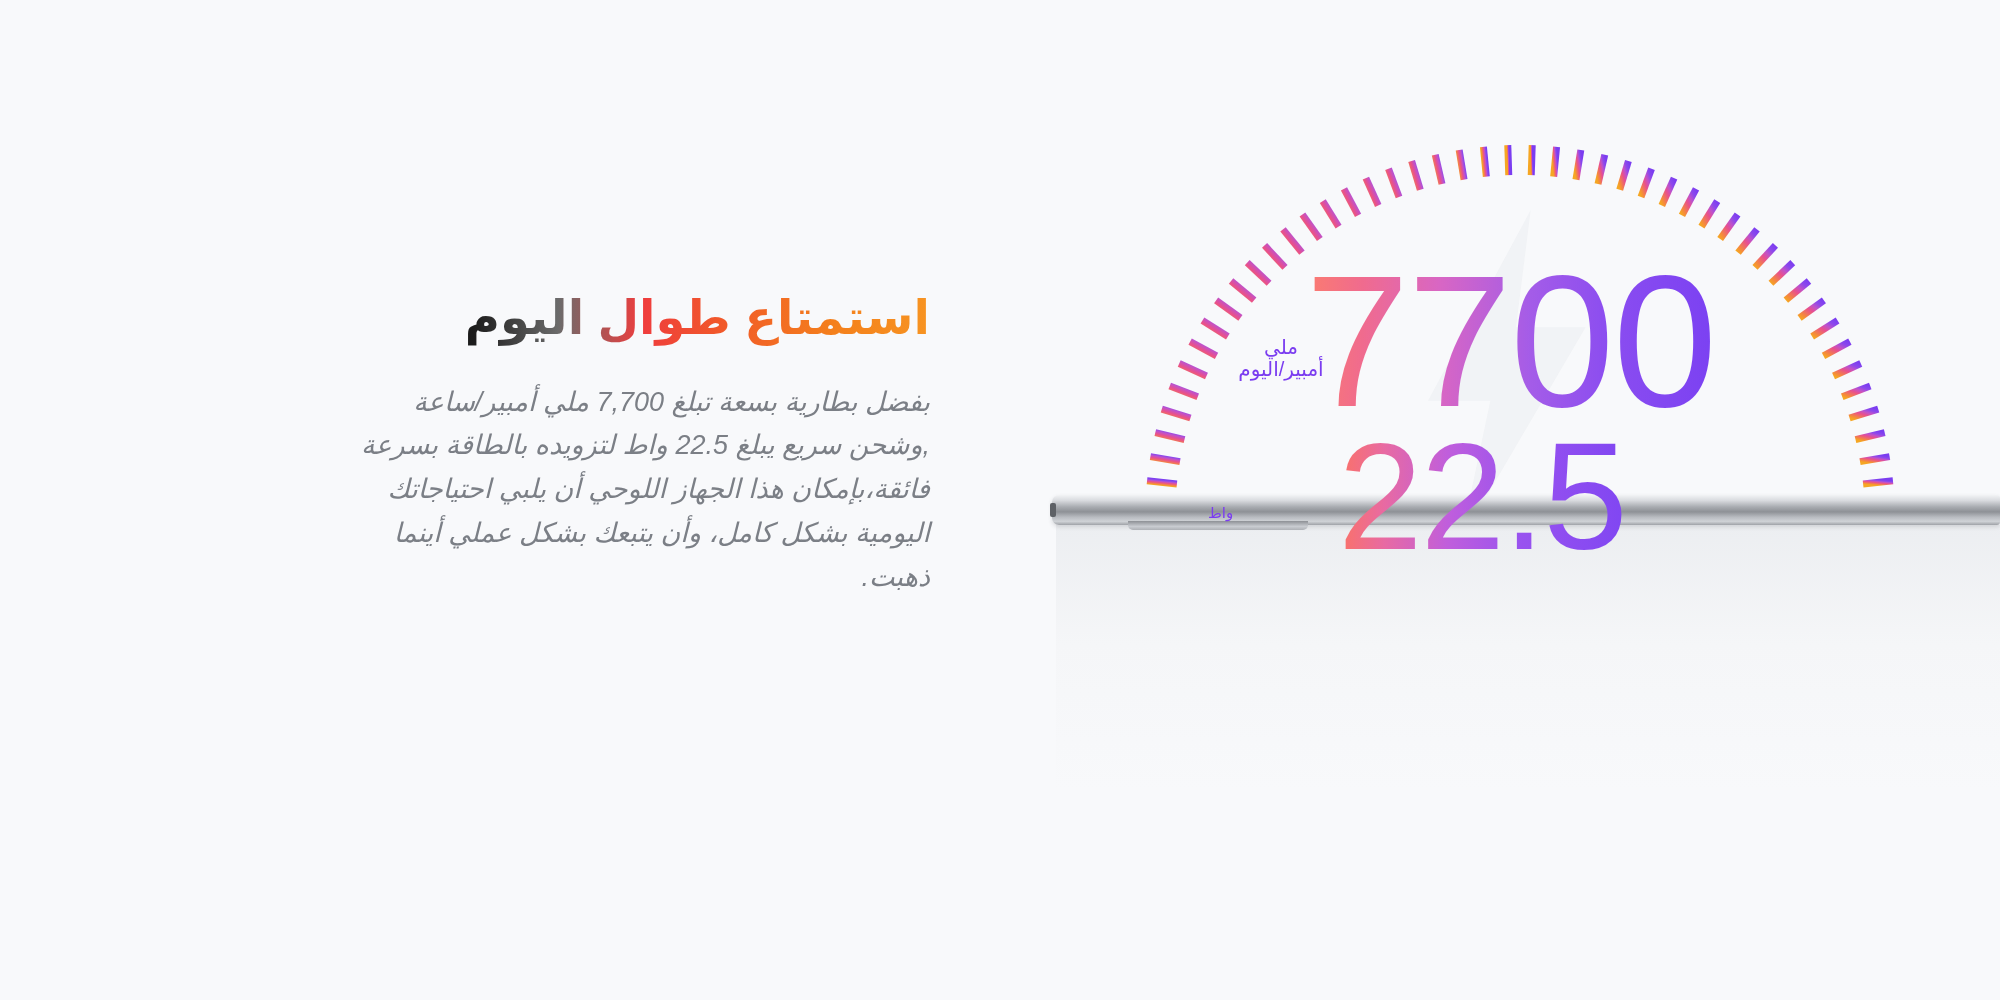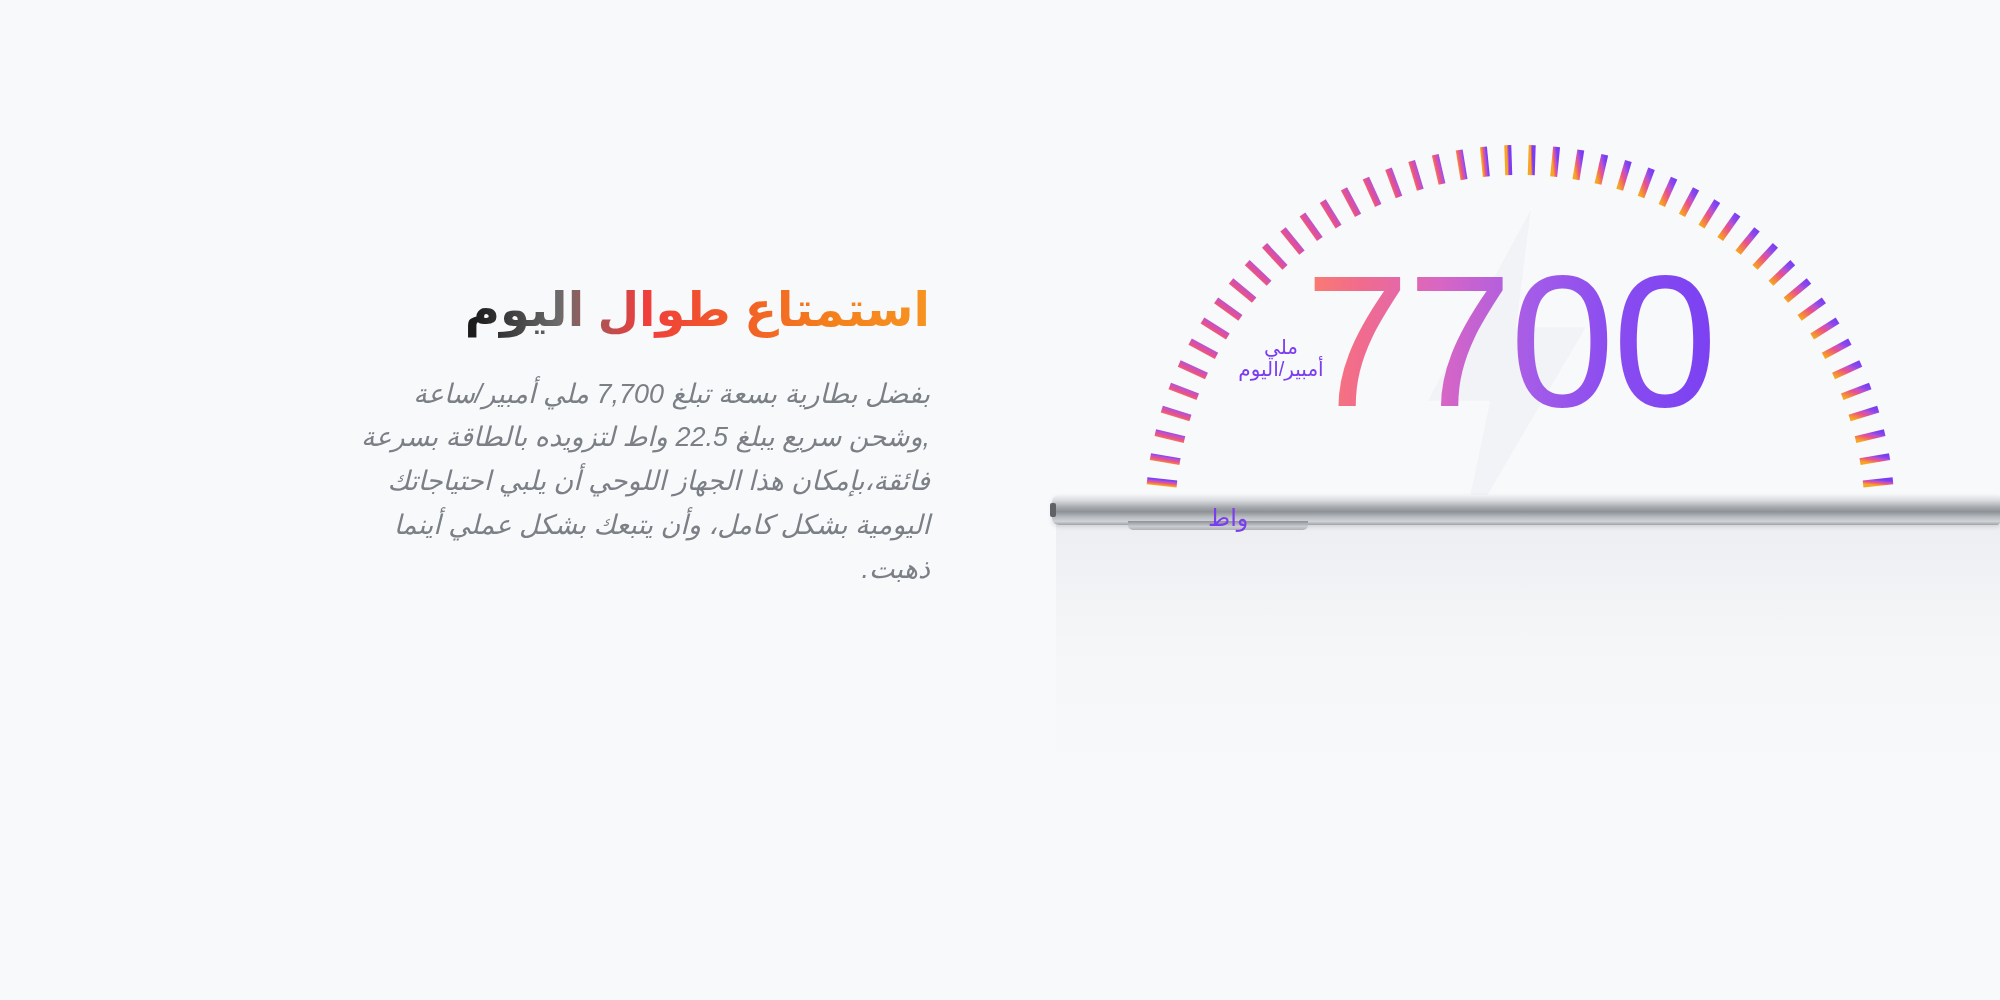--- a/index.html
+++ b/index.html
@@ -28,21 +28,21 @@
   .copy-block {
     position: absolute;
     right: 1070px;     
     top: 278px;
     width: 600px;
     text-align: right;
     direction: rtl;
   }
 
   .headline {
-    margin: 4px 0 34px 0;
+    margin: 12px 0 34px 0;
     font-size: 48px;
     line-height: 1.18;
     font-weight: 700;
     letter-spacing: -0.2px;
     background-image: linear-gradient(270deg,
                         #f79422 0%,
                         #f4801c 16%,
                         #f15a29 34%,
                         #ef3d3d 48%,
                         #6b6b6b 62%,
@@ -196,21 +196,21 @@
   }
   .unit-mah {
     left: 186px;
     top: 336px;
     font-size: 20px;
     width: 150px;
   }
   .unit-w {
     left: 188px;
     top: 505px;
-    font-size: 24px;
+    font-size: 15px;
     width: 150px;
     text-align: left;
   }
 </style>
 </head>
 <body>
 
 <div class="stage">
 
   <div class="copy-block">
@@ -297,17 +297,18 @@
       <div class="tablet-notch"></div>
     </div>
 
     <div class="num num-capacity">7700</div>
 
     <div class="unit unit-mah">
       <div>ملي</div>
       <div>أمبير/اليوم</div>
     </div>
 
+    <div class="num num-watt">22.5</div>
 
     <div class="unit unit-w">واط</div>
   </div>
 
 </div>
 
 </body></html>

